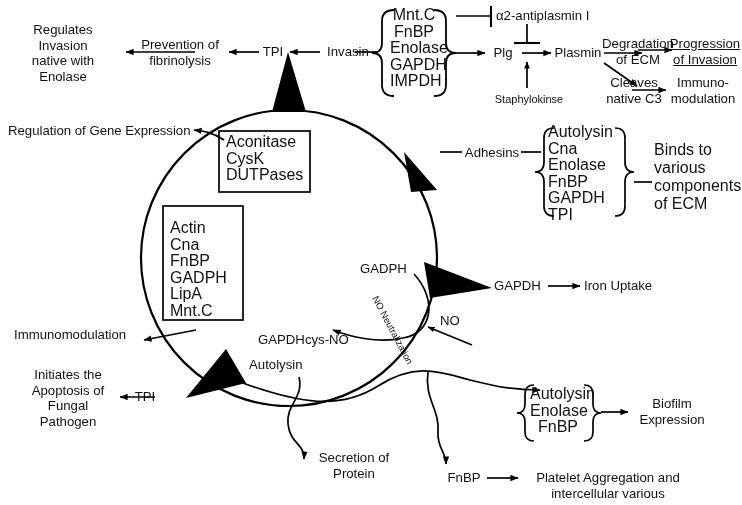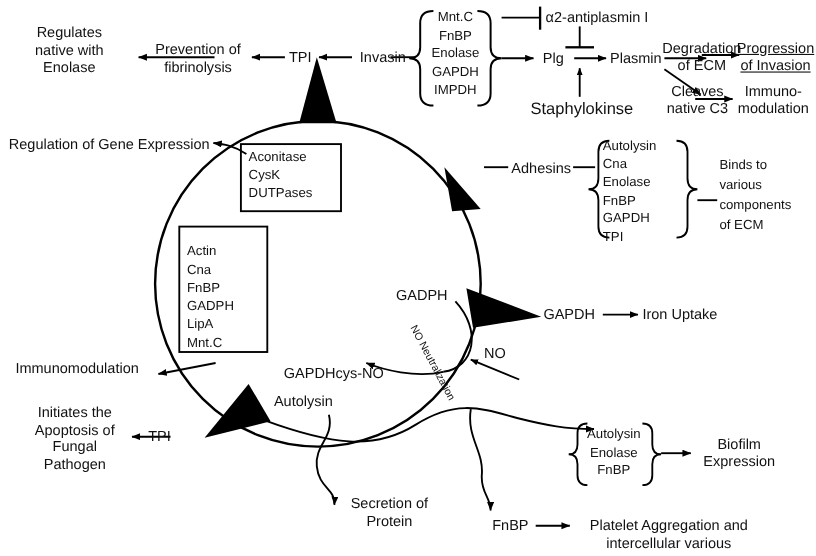--- a/index.html
+++ b/index.html
@@ -4,23 +4,23 @@
 <style>
   html,body{margin:0;padding:0;background:#fff;}
   #root{
     position:relative;width:742px;height:505px;background:#ffffff;
     font-family:"Liberation Sans", sans-serif;color:#000;overflow:hidden;
   }
   #svg{position:absolute;left:0;top:0;width:742px;height:505px;}
   .lbl{position:absolute;font-size:13.2px;line-height:15.5px;color:#111;}
   .ctr{text-align:center;}
   .lft{text-align:left;}
-  .listbox{position:absolute;font-size:12px;line-height:16.6px;color:#111;}
+  .listbox{position:absolute;font-size:16px;line-height:16.6px;color:#111;}
   .listbox div{white-space:nowrap;}
-  .small{font-size:15px;}
+  .small{font-size:11px;}
   .rot{
     position:absolute;font-size:9.6px;color:#111;
     transform-origin:0 0;white-space:nowrap;
   }
 </style>
 </head>
 <body>
 
 <div id="root">
 
@@ -104,20 +104,21 @@
 
       <line x1="487" y1="478" x2="518" y2="478" marker-end="url(#ah)"></line>
 
       <rect x="219" y="131" width="91" height="61" fill="none" stroke-width="1.7"></rect>
       <rect x="163" y="206" width="80" height="114" fill="none" stroke-width="1.7"></rect>
     </g>
   </svg>
 
   <div class="lbl ctr" style="left:4px;top:22px;width:118px;">
     <div>Regulates</div>
+    <div>Invasion</div>
     <div>native with</div>
     <div>Enolase</div>
   </div>
 
   <div class="lbl ctr" style="left:130px;top:37px;width:100px;">
     <div>Prevention of</div>
     <div>fibrinolysis</div>
   </div>
 
   <div class="lbl ctr" style="left:255px;top:44px;width:36px;">TPI</div>

